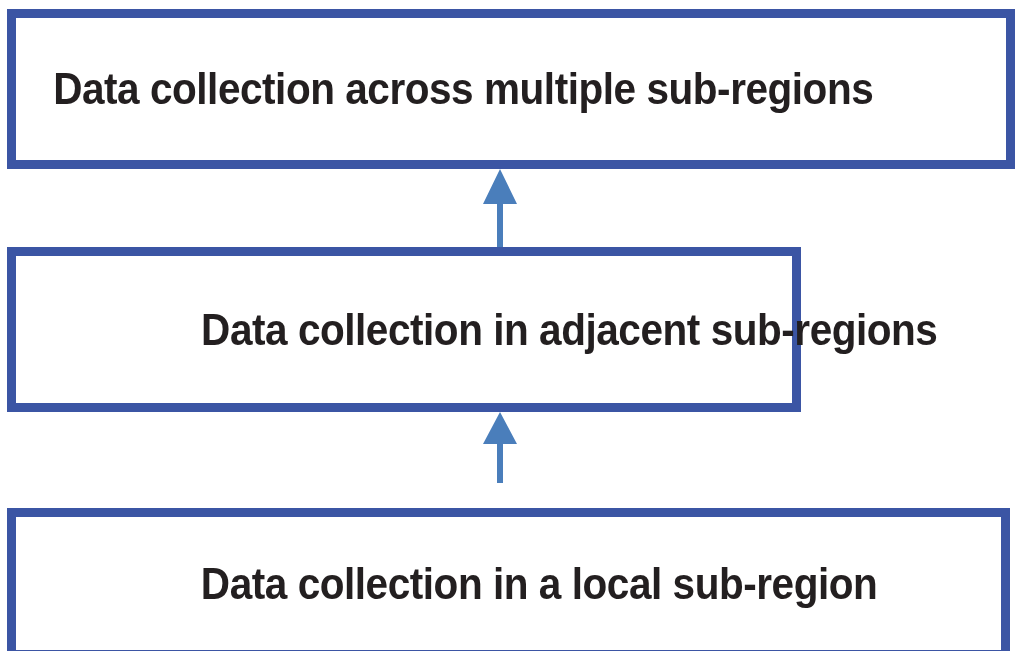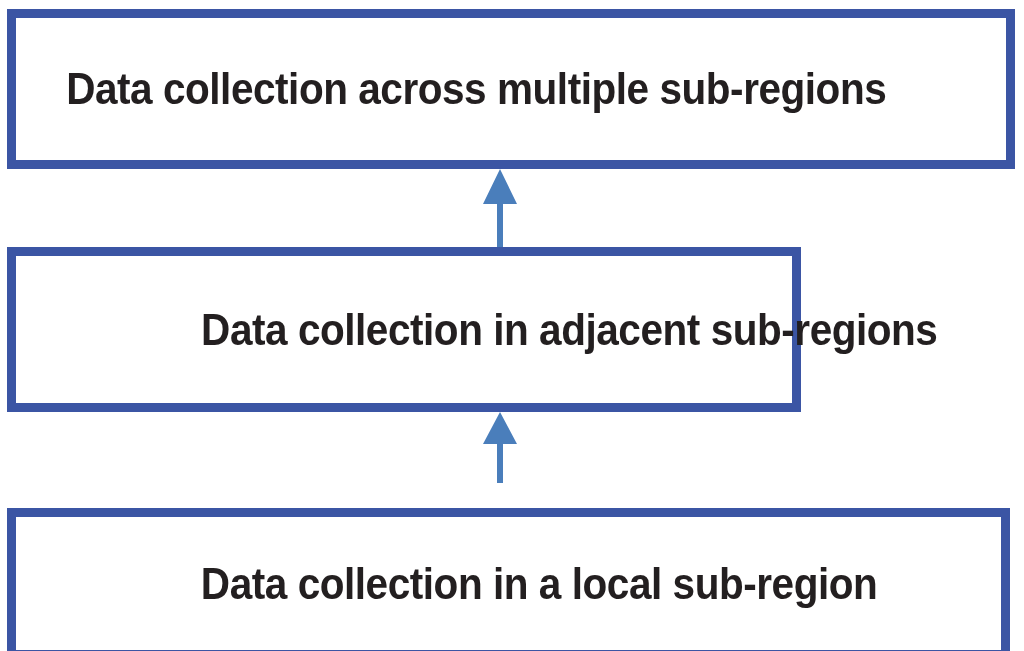--- a/index.html
+++ b/index.html
@@ -41,20 +41,21 @@
     transform-origin: center center;
     white-space: nowrap;
   }
 
   
   #box-top {
     left: 7px;
     top: 9px;
     width: 1008px;
     height: 160px;
+    justify-content: flex-end;
   }
   #box-top .proc-label {
     text-align: center;
     padding-right: 92px;
   }
 
   #box-middle {
     left: 7px;
     top: 247px;
     width: 794px;

